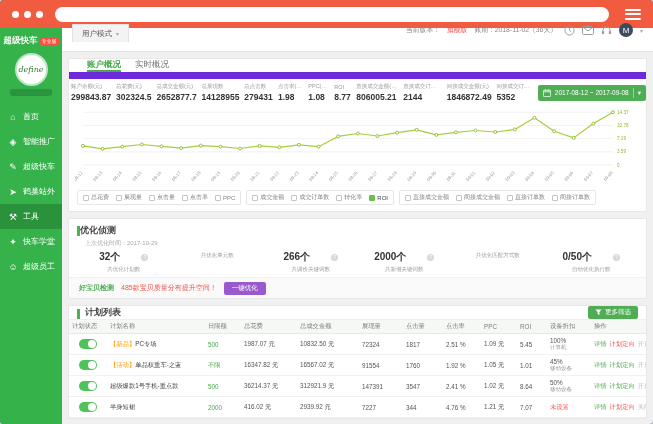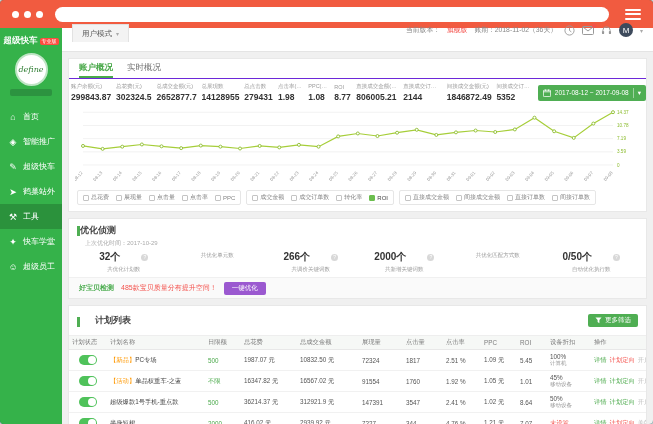--- a/index.html
+++ b/index.html
@@ -31,21 +31,21 @@
 .top-right{margin-left:auto;display:flex;align-items:center;gap:7px;font-size:6.8px;color:#888;height:24px}
 .ver-val{color:#f4524d}
 .icon-btn{position:relative;display:flex;align-items:center;cursor:pointer}
 .dot-red{position:absolute;top:-2px;right:-2px;width:4px;height:4px;border-radius:50%;background:#f4524d}
 .avatar-m{width:14px;height:14px;border-radius:50%;background:#3d4a5c;color:#fff;font-size:8px;display:flex;align-items:center;justify-content:center;cursor:pointer}
 .caret{color:#aaa;font-size:6px}
 
 .content{flex:1;padding:6px;overflow:hidden;display:flex;flex-direction:column;gap:6px;min-height:0}
 .card{background:#fff;border:1px solid #e8e8e8;flex:0 0 auto}
 
-.ov-tabs{display:flex;align-items:flex-end;border-bottom:1px solid #6d28d9;padding:0 10px;height:20px;gap:14px}
+.ov-tabs{display:flex;align-items:flex-end;border-bottom:7px solid #6d28d9;padding:0 18px;height:20px;gap:14px}
 .ov-tab{font-size:8.5px;color:#777;height:100%;display:flex;align-items:center;cursor:pointer;border-bottom:2px solid transparent}
 .ov-tab.active{color:#4aa94a;border-bottom-color:#4aa94a;font-weight:bold}
 .stats-row{display:flex;align-items:center;padding:4px 0 3px;gap:2px}
 .stat{flex:1 1 auto;min-width:0;padding:0 2px;cursor:default}
 .stat .lb{font-size:5.5px;color:#9a9a9a;white-space:nowrap;overflow:hidden;text-overflow:ellipsis}
 .stat .vl{font-size:8.5px;font-weight:bold;color:#333;white-space:nowrap;margin-top:2px}
 .date-btn{flex:0 0 auto;background:#4fae53;color:#fff;font-size:6.5px;height:16px;border-radius:2px;display:flex;align-items:center;gap:4px;padding:0 5px;cursor:pointer;white-space:nowrap}
 .date-btn .sep{width:1px;height:10px;background:rgba(255,255,255,.45)}
 .chart-wrap{padding:0 6px}
 .chart-wrap svg{display:block;width:100%;height:84px}
@@ -63,21 +63,21 @@
 .opt-stats{display:flex;padding:1px 8px 4px}
 .opt-stat{flex:1;text-align:center;cursor:default}
 .opt-stat .vl{font-size:10px;font-weight:bold;color:#333;display:flex;align-items:center;justify-content:center;gap:21px}
 .qmark{width:7px;height:7px;border-radius:50%;background:#d8d8d8;color:#fff;font-size:5px;line-height:7px;text-align:center;display:inline-block;font-weight:normal;cursor:pointer}
 .opt-stat .lb{font-size:5.5px;color:#9a9a9a;margin-top:2px;white-space:nowrap;overflow:hidden}
 .opt-banner{background:#fafafa;border-top:1px solid #f0f0f0;display:flex;align-items:center;gap:7px;padding:0 10px;height:21px}
 .ob-name{color:#4fae53;font-size:7px;font-weight:bold}
 .ob-alert{color:#f4524d;font-size:7px}
 .ob-btn{background:#9b59d0;color:#fff;font-size:6.5px;border-radius:2px;padding:2px 8px;cursor:pointer}
 
-.plans-head{display:flex;align-items:flex-end;padding:8px 8px;gap:15px}
+.plans-head{display:flex;align-items:flex-end;padding:0 8px;gap:5px}
 .filter-btn{margin-left:auto;background:#4fae53;color:#fff;font-size:6.5px;border-radius:2px;padding:2px 7px;display:flex;gap:3px;align-items:center;cursor:pointer}
 .ptable{font-size:6.3px;color:#555}
 .thead,.trow{display:grid;grid-template-columns:38px 98px 36px 56px 62px 44px 40px 38px 36px 30px 44px 1fr;align-items:center}
 .thead{background:#f6f8f6;color:#7c7c7c;height:15px;border-top:1px solid #eee;border-bottom:1px solid #e8e8e8}
 .th,.td{padding:0 3px;white-space:nowrap;overflow:hidden;text-overflow:ellipsis}
 .trow{height:21px;border-bottom:1px solid #f1f1f1}
 .c-status{display:flex;justify-content:center}
 .toggle{width:18px;height:10px;border-radius:5px;background:#ccc;position:relative;display:inline-block;cursor:pointer}
 .toggle.on{background:#4fc25a}
 .toggle::after{content:"";position:absolute;top:1px;left:1px;width:8px;height:8px;border-radius:50%;background:#fff}

